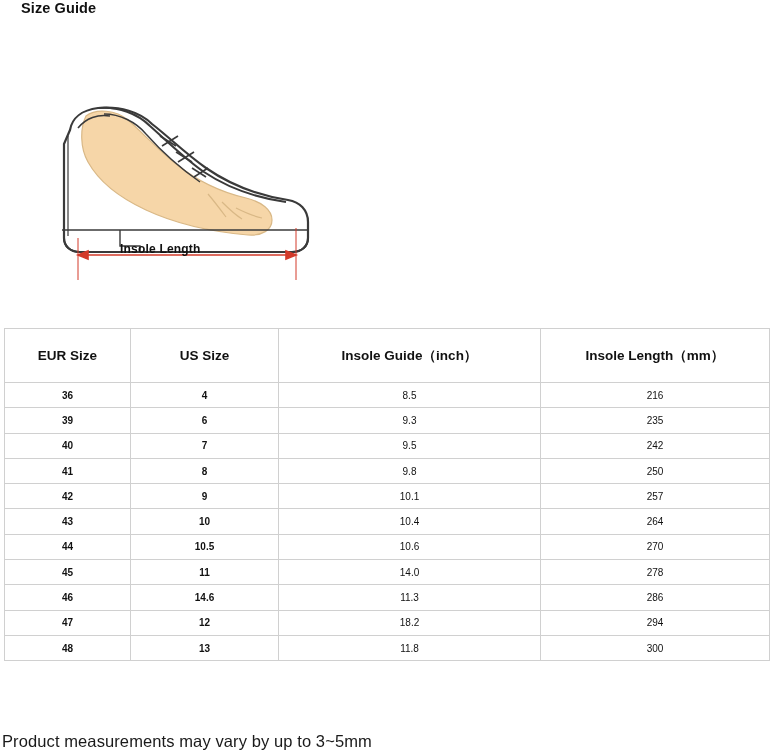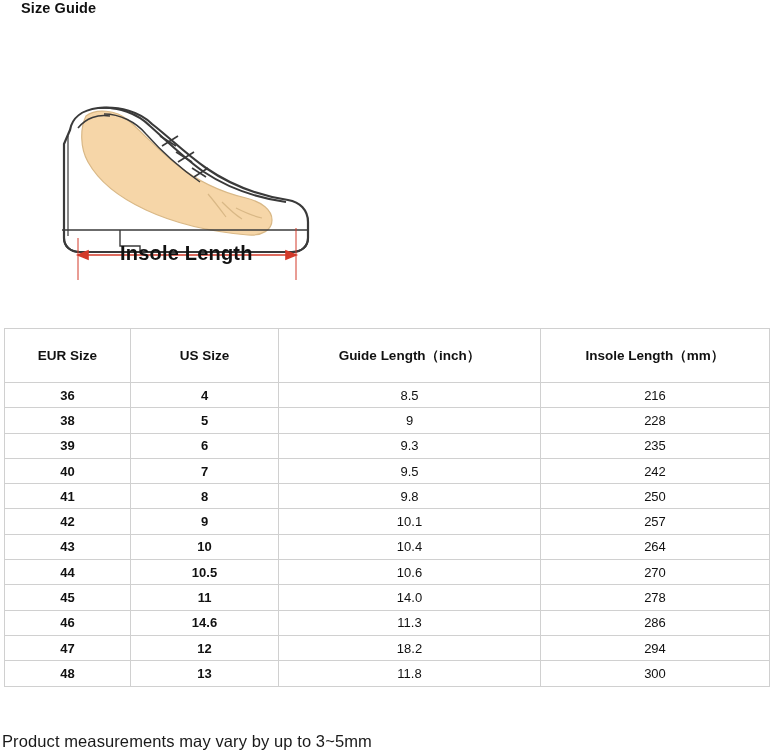--- a/index.html
+++ b/index.html
@@ -37,21 +37,21 @@
     width: 400px;
     height: 240px;
   }
   .diagram svg {
     display: block;
   }
   .insole-caption {
     position: absolute;
     left: 120px;
     top: 242px;
-    font-size: 20px;
+    font-size: 12px;
     font-weight: bold;
     color: #111111;
     letter-spacing: 0.2px;
   }
   table.size-table {
     position: absolute;
     left: 4px;
     top: 328px;
     width: 765px;
     border-collapse: collapse;
@@ -65,21 +65,21 @@
     margin-top: 12px;
   }
   table.size-table th {
     height: 51px;
     font-size: 13.5px;
     font-weight: bold;
     vertical-align: middle;
   }
   table.size-table td {
     height: 24.3px;
-    font-size: 13px;
+    font-size: 10px;
     vertical-align: middle;
     padding: 0;
   }
   table.size-table td.bold {
     font-weight: bold;
   }
   .col-eur { width: 126px; }
   .col-us { width: 148px; }
   .col-inch { width: 262px; }
   .col-mm { width: 229px; }
@@ -157,38 +157,32 @@
     <colgroup>
       <col class="col-eur">
       <col class="col-us">
       <col class="col-inch">
       <col class="col-mm">
     </colgroup>
     <thead>
       <tr>
         <th>EUR Size</th>
         <th>US Size</th>
-        <th>Guide Length（inch）</th>
+        <th>Insole Guide（inch）</th>
         <th>Insole Length（mm）</th>
       </tr>
     </thead>
     <tbody>
       <tr>
         <td class="bold">36</td>
         <td class="bold">4</td>
         <td>8.5</td>
         <td>216</td>
       </tr>
       <tr>
-        <td class="bold">38</td>
-        <td class="bold">5</td>
-        <td>9</td>
-        <td>228</td>
-      </tr>
-      <tr>
         <td class="bold">39</td>
         <td class="bold">6</td>
         <td>9.3</td>
         <td>235</td>
       </tr>
       <tr>
         <td class="bold">40</td>
         <td class="bold">7</td>
         <td>9.5</td>
         <td>242</td>

